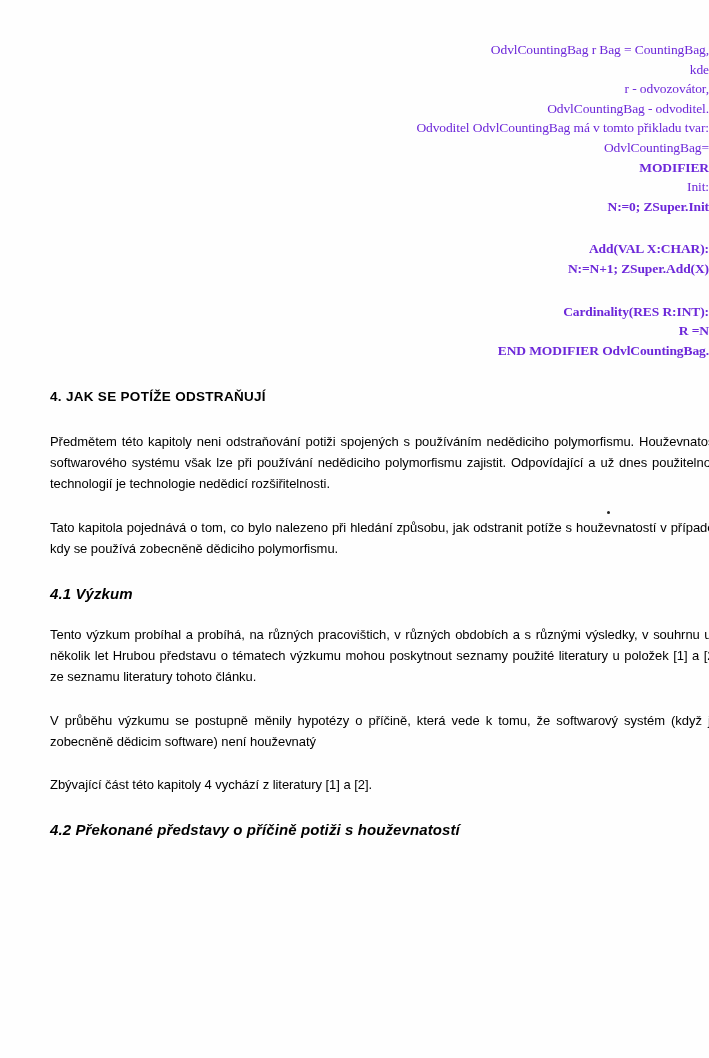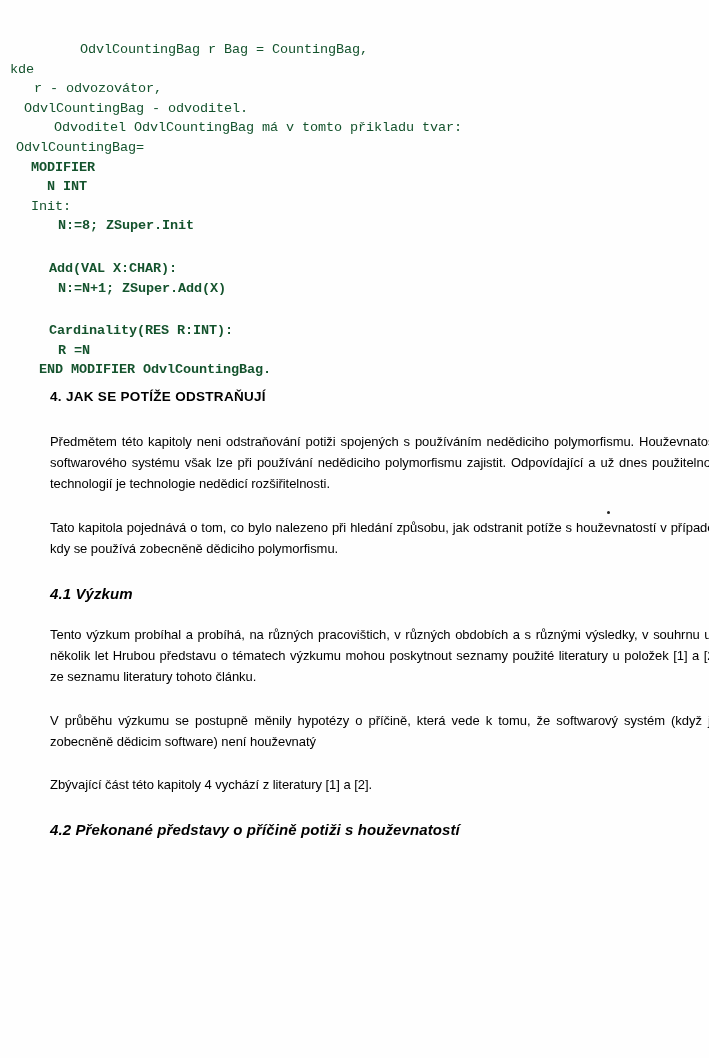--- a/index.html
+++ b/index.html
@@ -19,26 +19,27 @@
     overflow: hidden;
   }
   
   #code-listing {
     position: absolute;
     left: 0;
     top: 40px;
     width: 709px;
   }
   .code-line {
-    font-family: Liberation Mono, monospace;
+    font-family: Liberation Serif, serif;
     font-size: 13.5px;
     line-height: 19.6px;
     white-space: pre;
-    color: #14532d;
+    color: #6d28d9;
     letter-spacing: -0.1px;
+    text-align: right;
   }
   .code-line.bold {
     font-weight: bold;
   }
   
   .i0 { padding-left: 10px; }
   .i1 { padding-left: 34px; }
   .i2 { padding-left: 24px; }
   .i3 { padding-left: 54px; }
   .i4 { padding-left: 16px; }
@@ -98,23 +99,22 @@
 <div id="page">
 
   <div id="code-listing">
     <div class="code-line ifirst">OdvlCountingBag r Bag = CountingBag,</div>
     <div class="code-line i0">kde</div>
     <div class="code-line i1">r - odvozovátor,</div>
     <div class="code-line i2">OdvlCountingBag - odvoditel.</div>
     <div class="code-line i3">Odvoditel OdvlCountingBag má v tomto přikladu tvar:</div>
     <div class="code-line i4">OdvlCountingBag=</div>
     <div class="code-line i5 bold">MODIFIER</div>
-    <div class="code-line i6 bold">N INT</div>
     <div class="code-line i5">Init:</div>
-    <div class="code-line i7 bold">N:=8; ZSuper.Init</div>
+    <div class="code-line i7 bold">N:=0; ZSuper.Init</div>
     <div class="code-line i8 bold">Add(VAL X:CHAR):</div>
     <div class="code-line i7 bold">N:=N+1; ZSuper.Add(X)</div>
     <div class="code-line i8 bold">Cardinality(RES R:INT):</div>
     <div class="code-line i7 bold">R =N</div>
     <div class="code-line i9 bold">END MODIFIER OdvlCountingBag.</div>
   </div>
 
   <div class="stray-dot"></div>
 
   <div id="content">

